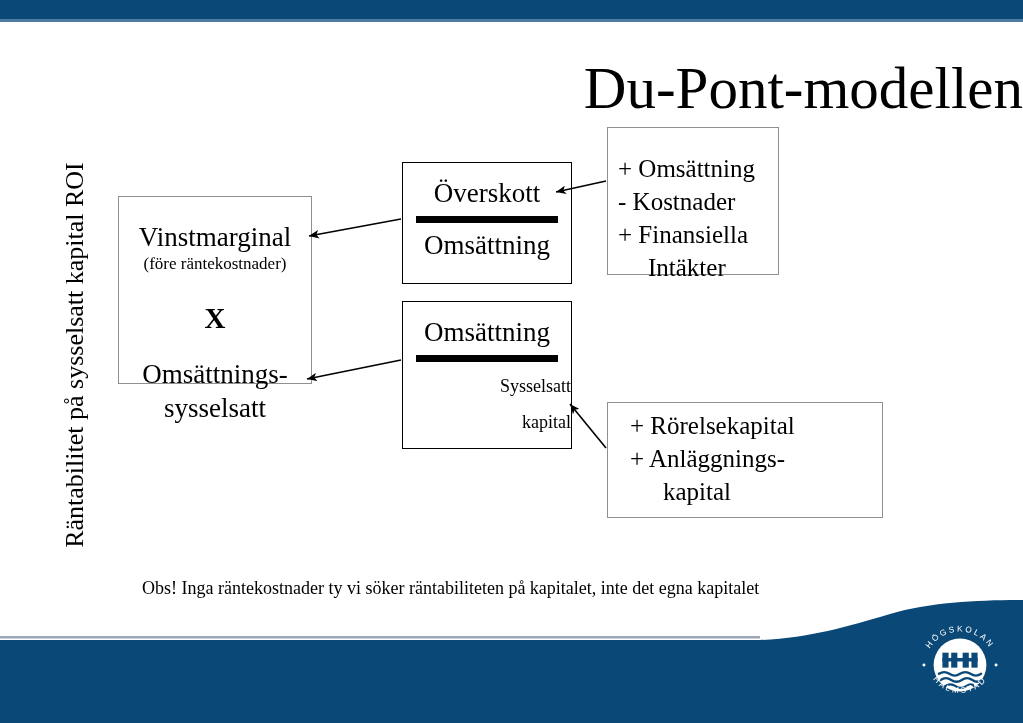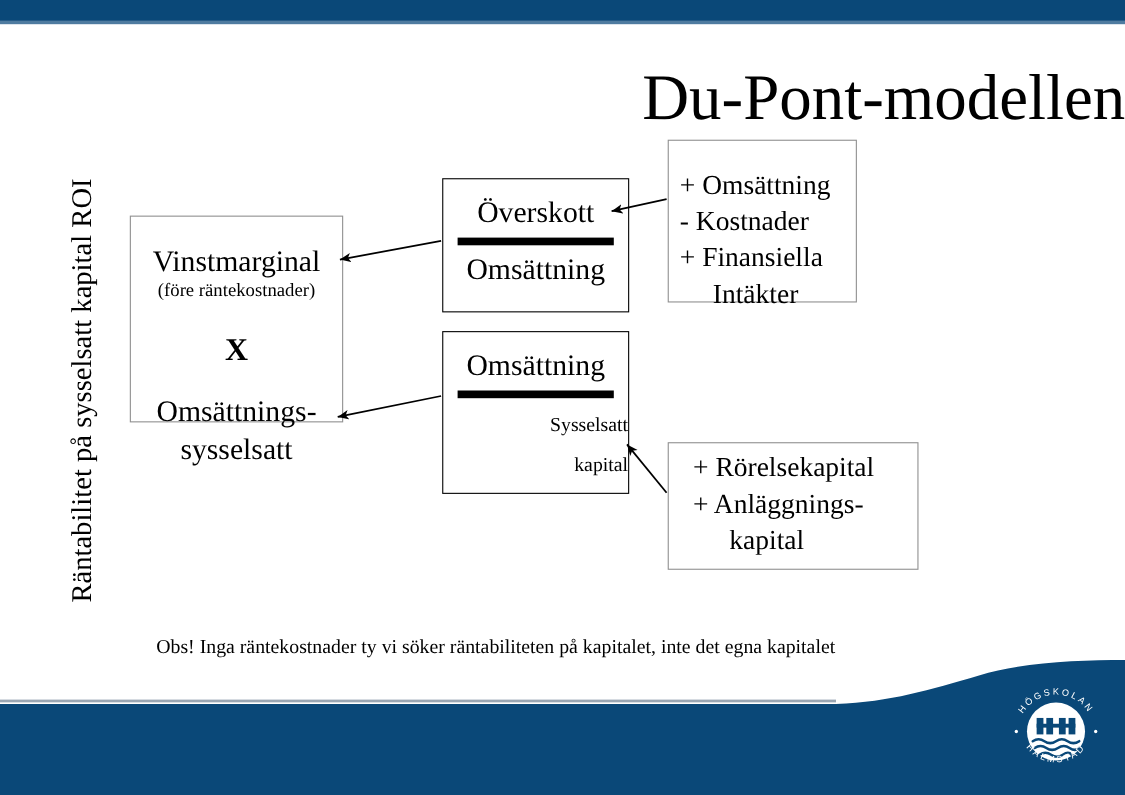--- a/index.html
+++ b/index.html
@@ -147,21 +147,21 @@
   
   #box-right-top {
     left: 607px;
     top: 127px;
     width: 172px;
     height: 148px;
   }
   #box-right-bottom {
     left: 607px;
     top: 402px;
-    width: 228px;
+    width: 276px;
     height: 116px;
   }
   .item-row {
     font-size: 25px;
     line-height: 33px;
     text-align: left;
     white-space: nowrap;
   }
   #box-right-top .item-row { padding-left: 10px; }
   #box-right-top .item-row:first-child { margin-top: 24px; }

